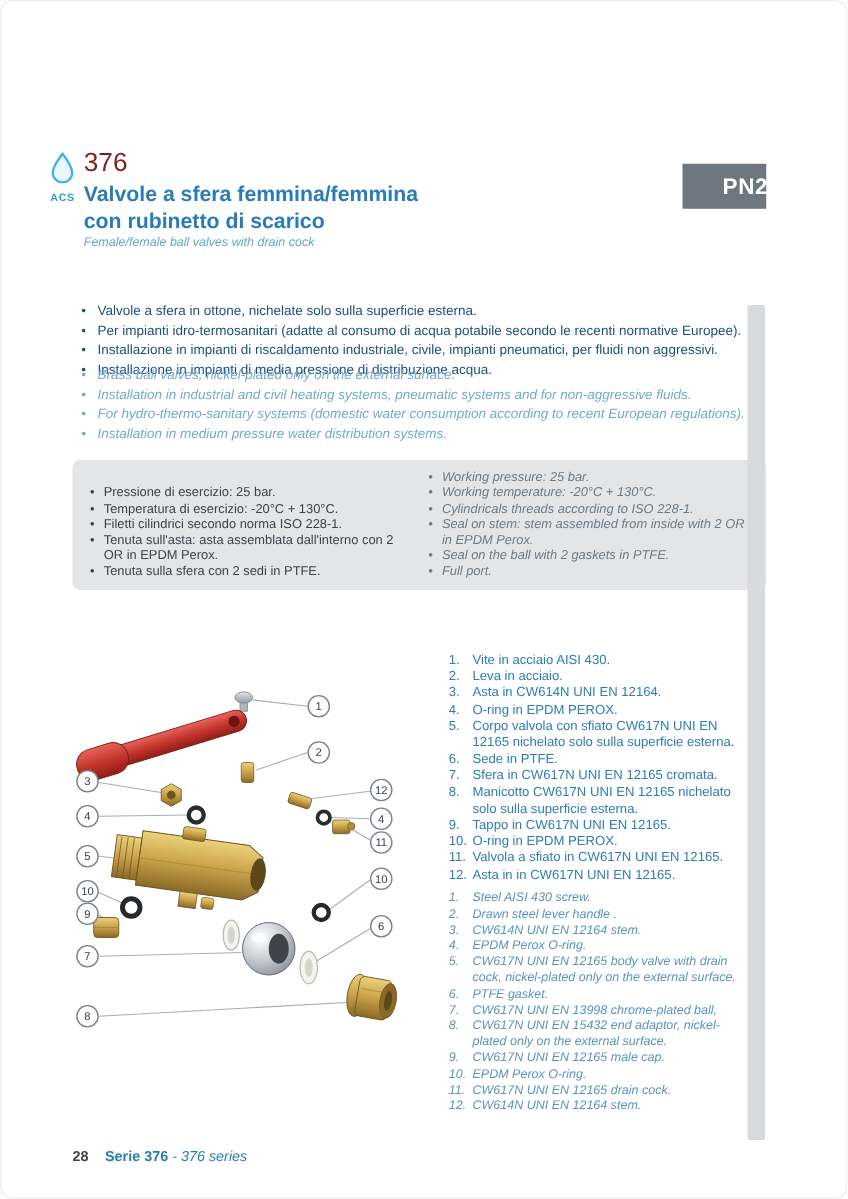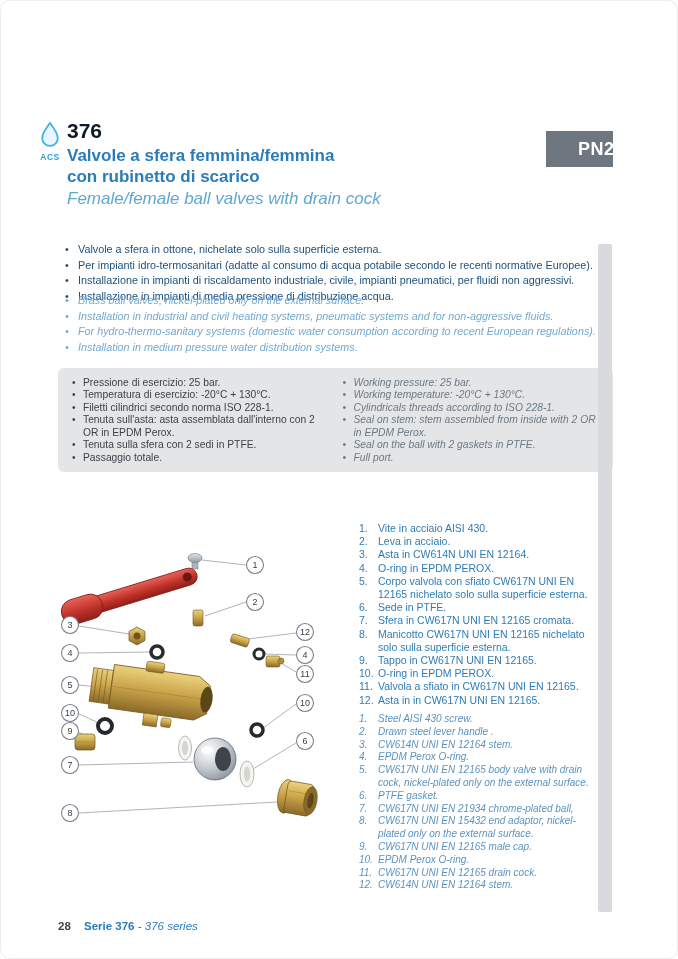--- a/index.html
+++ b/index.html
@@ -2,23 +2,23 @@
 <html><head>
 <meta charset="utf-8">
 <style>
   * { margin:0; padding:0; box-sizing:border-box; }
   html,body { width:678px; height:959px; background:#fdfdfd; font-family:"Liberation Sans",sans-serif; }
   .page { position:relative; width:678px; height:959px; background:#ffffff; border:1px solid #ececec; border-radius:10px; overflow:hidden; }
 
   
   .acs-block { position:absolute; left:33px; top:120px; width:32px; text-align:center; }
   .acs-label { font-size:8.5px; font-weight:bold; color:#2f9fd6; letter-spacing:.5px; margin-top:1px; }
-  .series-number { position:absolute; left:66px; top:118px; font-size:21px; font-weight:bold; color:#0f172a; }
+  .series-number { position:absolute; left:66px; top:118px; font-size:21px; font-weight:normal; color:#7f1d1d; }
   .title { position:absolute; left:66px; top:144px; font-size:17px; font-weight:bold; color:#2a7cb8; line-height:21px; }
-  .subtitle { position:absolute; left:66px; top:188px; font-size:17px; font-style:italic; color:#5fa7d2; }
+  .subtitle { position:absolute; left:66px; top:188px; font-size:10px; font-style:italic; color:#5fa7d2; }
   .badge { position:absolute; left:545px; top:130px; width:67px; height:36px; background:#6e7680; color:#ffffff;
            font-size:18px; font-weight:bold; text-align:center; line-height:36px; letter-spacing:.5px;padding-left:32px; }
 
   
   .features { position:absolute; left:64px; width:552px; }
   .features-it { top:241px; }
   .features-en { top:292px; }
   .feat { display:flex; font-size:10.8px; line-height:15.5px; }
   .feat::before { content:"•"; width:13px; flex-shrink:0; }
   .features-it .feat { color:#1d4f7e; }
@@ -112,23 +112,20 @@
           <span class="px">Temperatura di esercizio: -20°C + 130°C.</span>
         </div>
       <div class="spec">
           <span class="px">Filetti cilindrici secondo norma ISO 228-1.</span>
         </div>
       <div class="spec">
           <span class="px">Tenuta sull'asta: asta assemblata dall'interno con 2 OR in EPDM Perox.</span>
         </div>
       <div class="spec">
           <span class="px">Tenuta sulla sfera con 2 sedi in PTFE.</span>
-        </div>
-      <div class="spec">
-          <span class="px">Passaggio totale.</span>
         </div>
     </div>
     <div class="specs-col specs-en">
       <div class="spec">
           <span class="px">Working pressure: 25 bar.</span>
         </div>
       <div class="spec">
           <span class="px">Working temperature: -20°C + 130°C.</span>
         </div>
       <div class="spec">
@@ -395,21 +392,21 @@
     <div class="prow">
         <span class="pn">5.</span>
         <span class="px">CW617N UNI EN 12165 body valve with drain cock, nickel-plated only on the external surface.</span>
       </div>
     <div class="prow">
         <span class="pn">6.</span>
         <span class="px">PTFE gasket.</span>
       </div>
     <div class="prow">
         <span class="pn">7.</span>
-        <span class="px">CW617N UNI EN 21934 chrome-plated ball,</span>
+        <span class="px">CW617N UNI EN 13998 chrome-plated ball,</span>
       </div>
     <div class="prow">
         <span class="pn">8.</span>
         <span class="px">CW617N UNI EN 15432 end adaptor, nickel-plated only on the external surface.</span>
       </div>
     <div class="prow">
         <span class="pn">9.</span>
         <span class="px">CW617N UNI EN 12165 male cap.</span>
       </div>
     <div class="prow">

